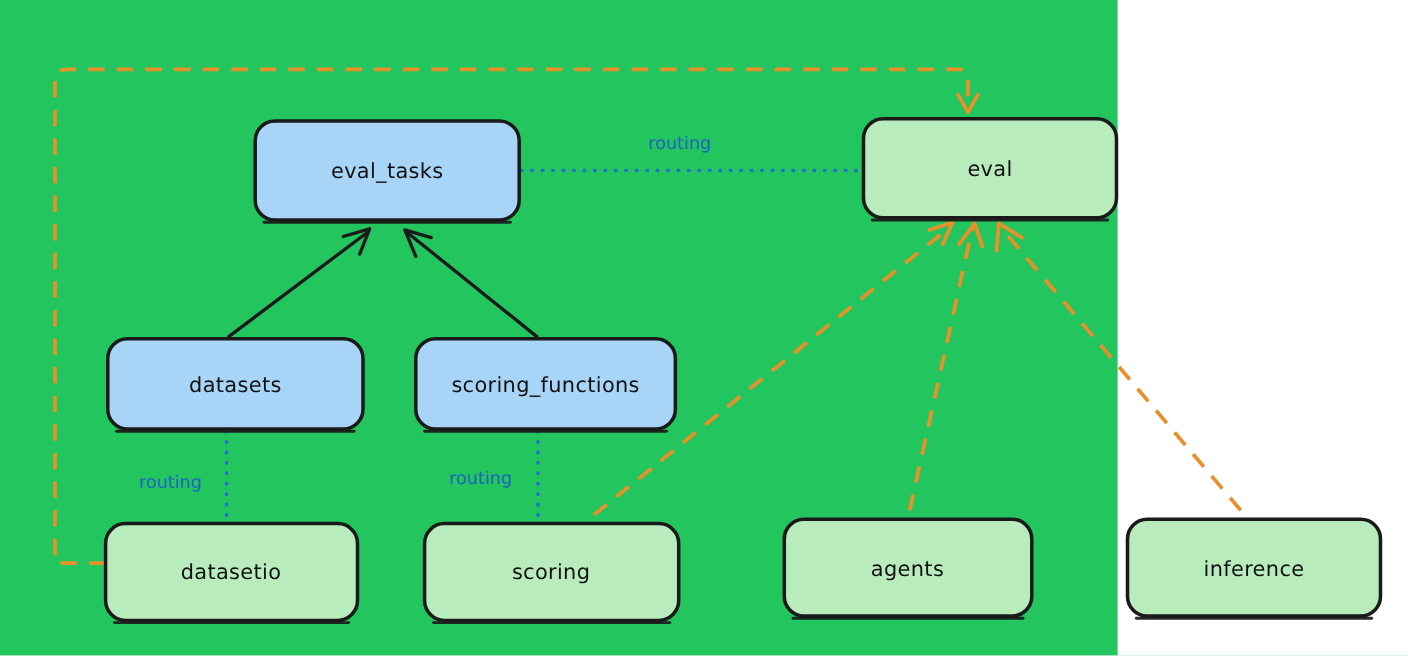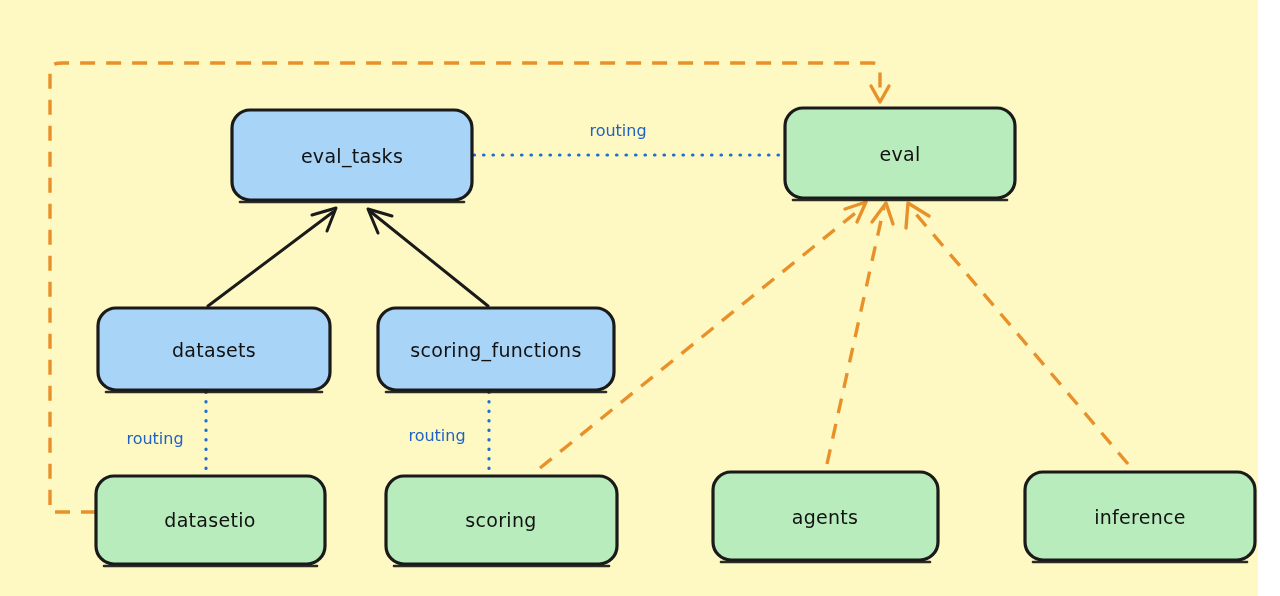--- a/index.html
+++ b/index.html
@@ -8,23 +8,23 @@
     background: #ffffff;
   }
   body {
     width: 1280px;
     height: 596px;
     font-family: "DejaVu Sans", sans-serif;
     overflow: hidden;
   }
   #diagram-root {
     position: relative;
-    width: 1258px;
+    width: 1016px;
     height: 596px;
-    background: #fef9c3;
+    background: #22c55e;
   }
   svg#flow {
     display: block;
     width: 1280px;
     height: 596px;
   }
   .node-rect {
     stroke: #1a1a1a;
     stroke-width: 3.2;
     stroke-linejoin: round;

